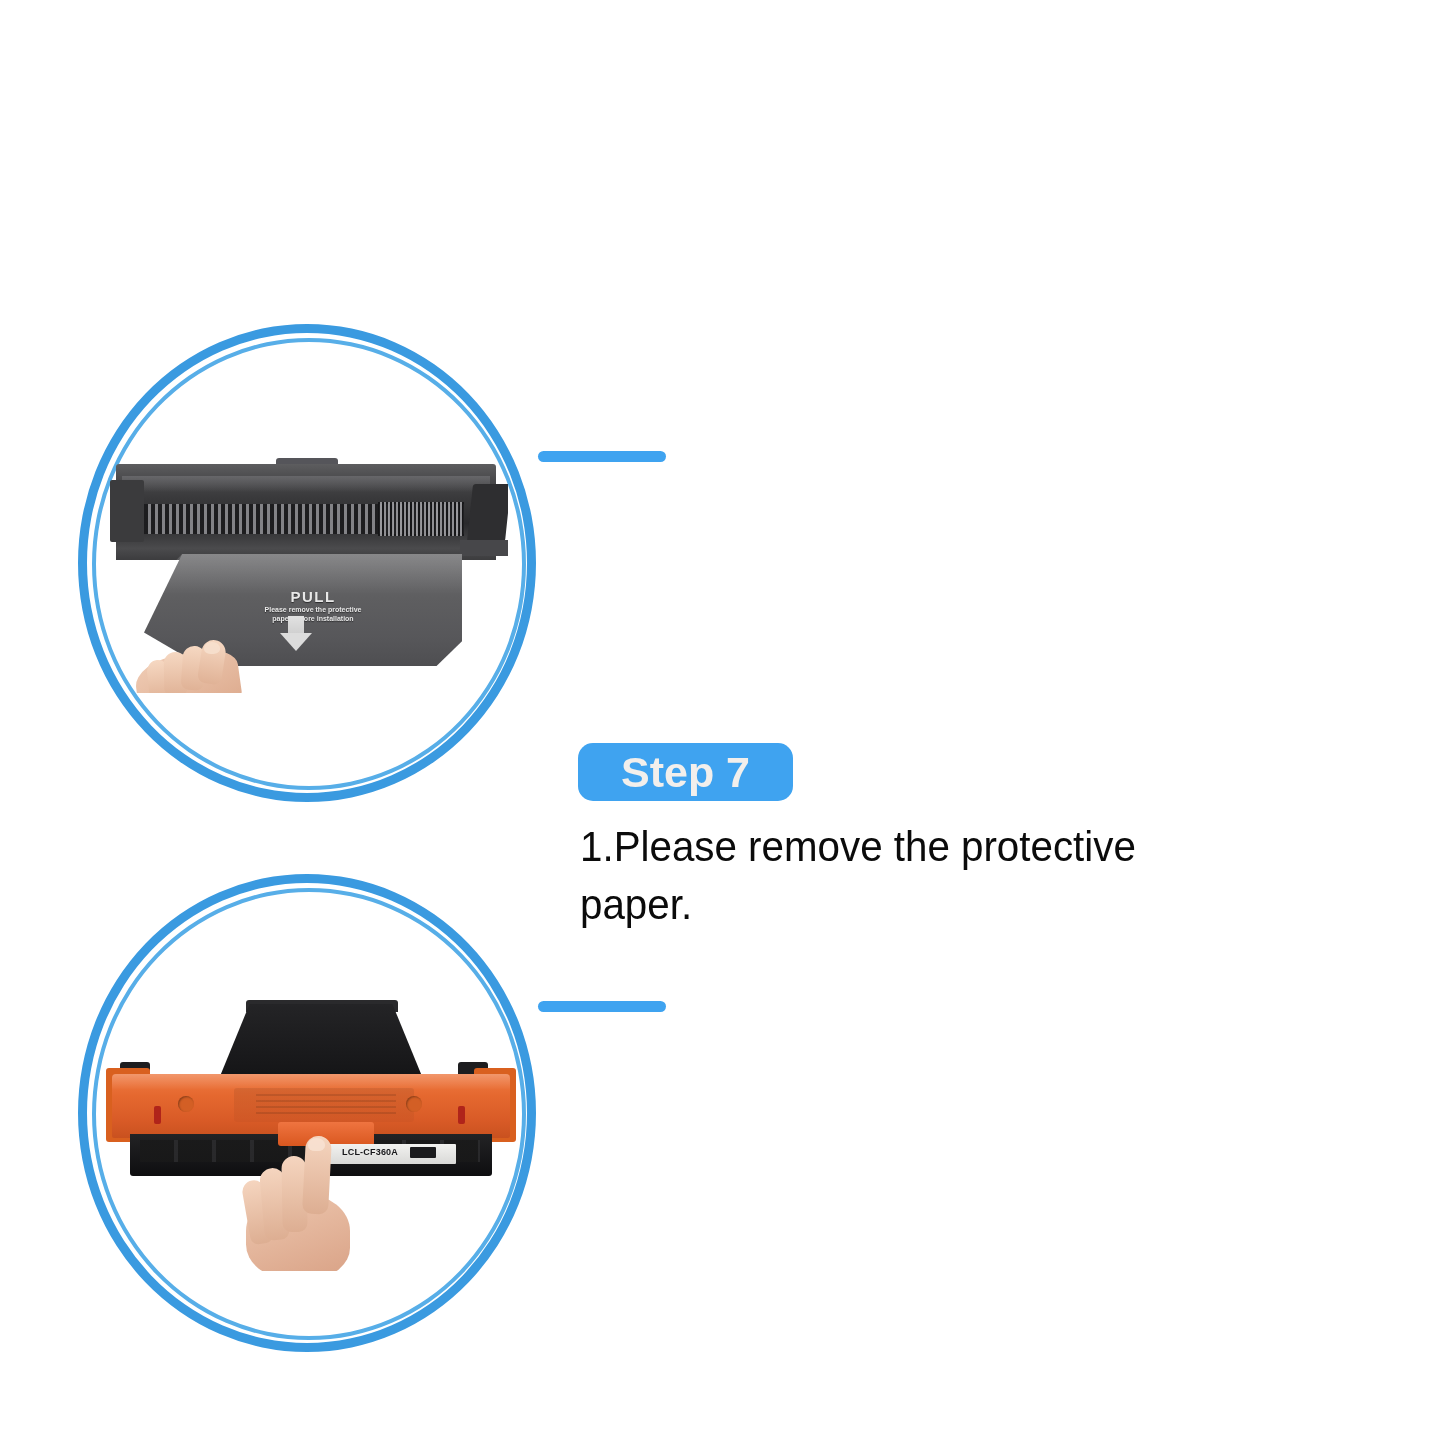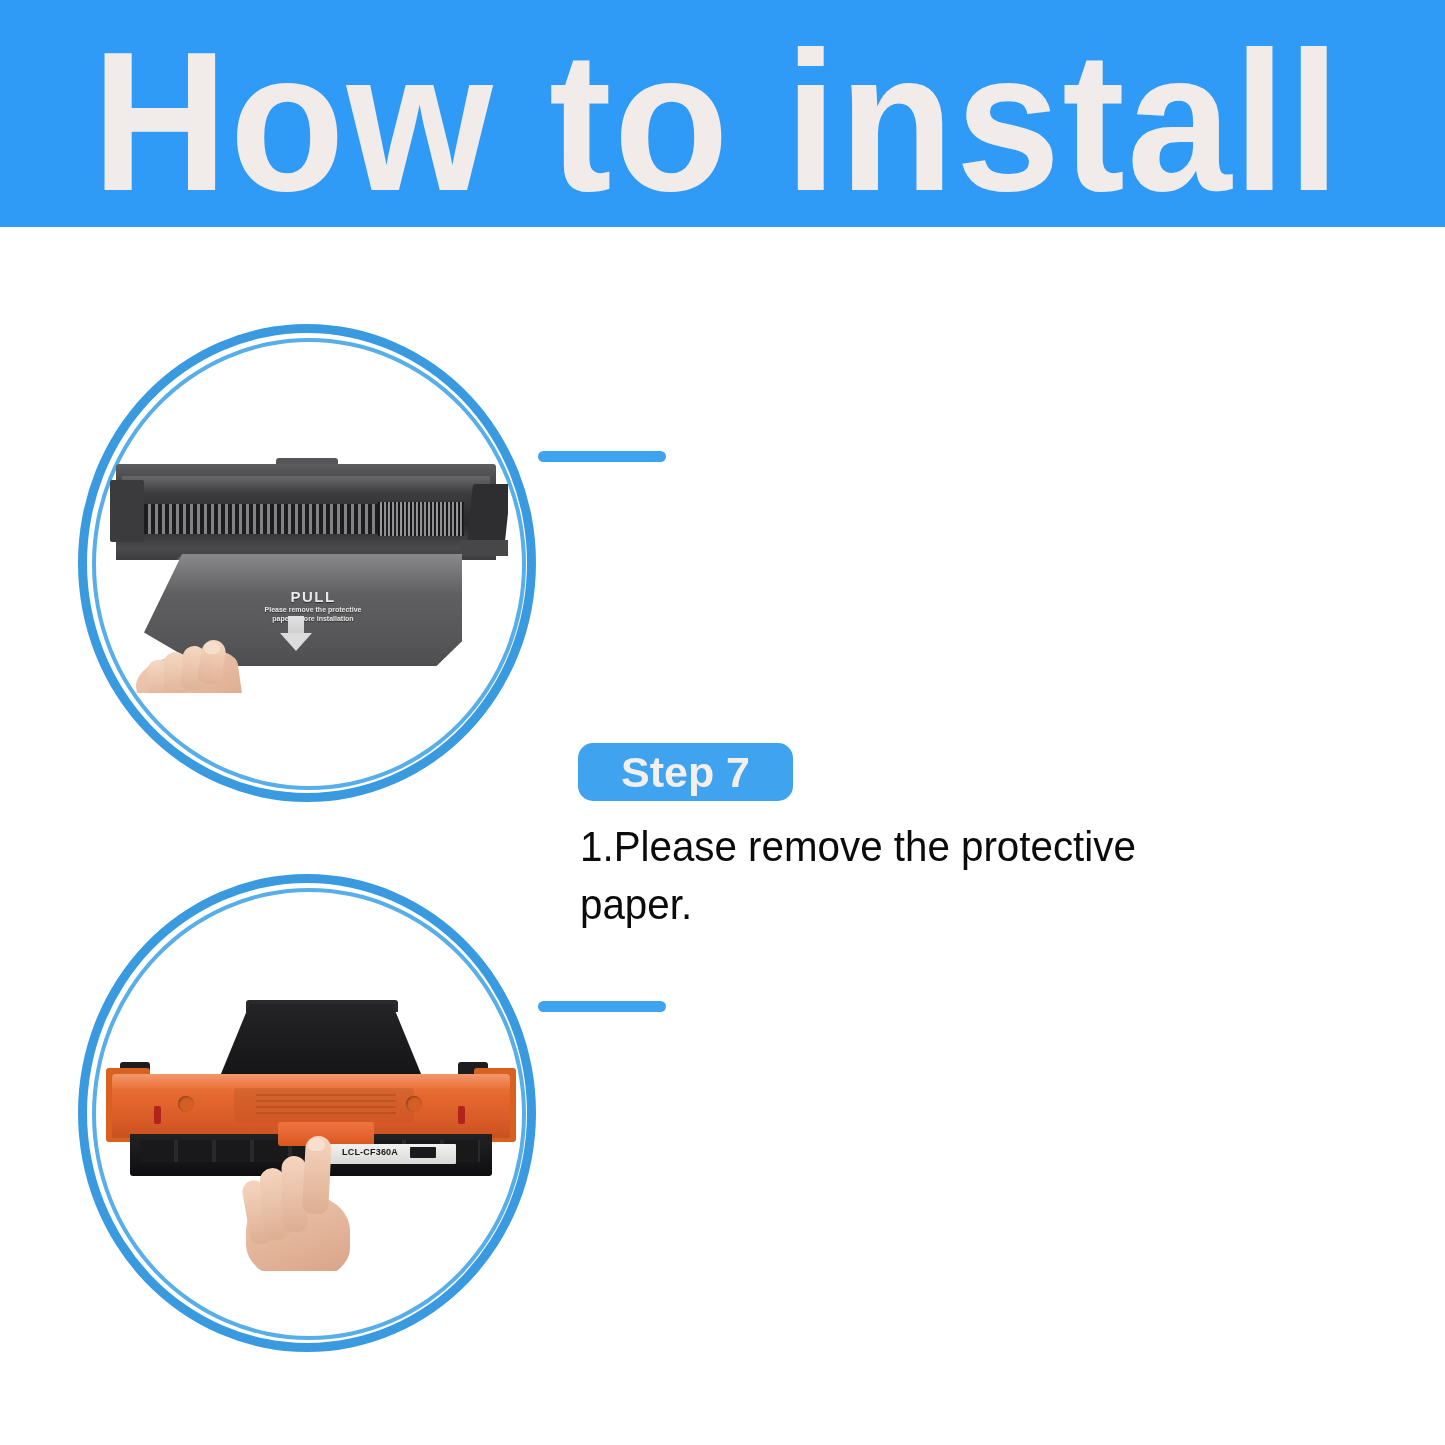--- a/index.html
+++ b/index.html
@@ -319,23 +319,20 @@
     transform:scaleX(.96);
     transform-origin:left top;
   }
   #text1{top:500px;}
 </style>
 </head>
 <body>
 
 <div id="page">
 
-  <div class="banner">
-    <div class="banner-title">How to install</div>
-  </div>
 
   <div class="step-block" id="step1">
 
     <div class="circle-wrap">
       <div class="ring-outer"></div>
       <div class="ring-inner"></div>
       <div class="connector"></div>
 
       <div class="photo" id="photo1">
         <div class="cart1">

